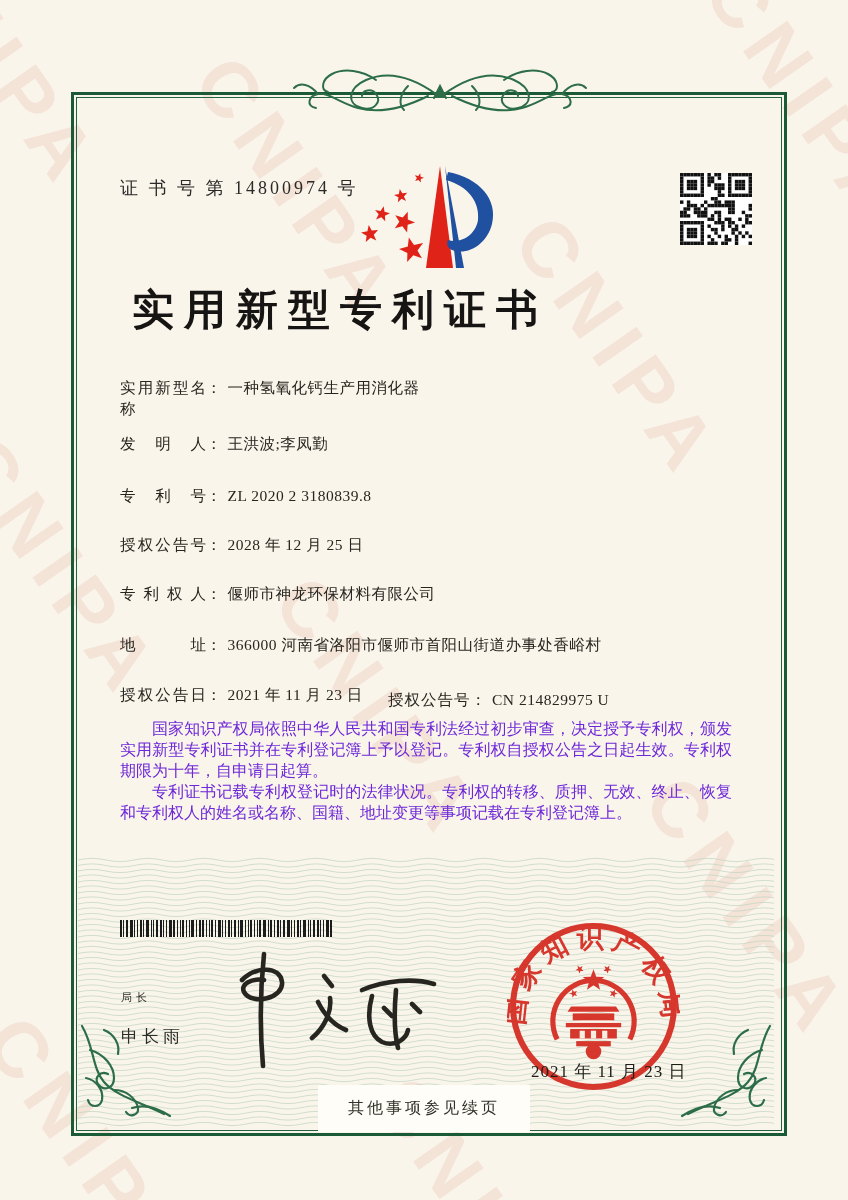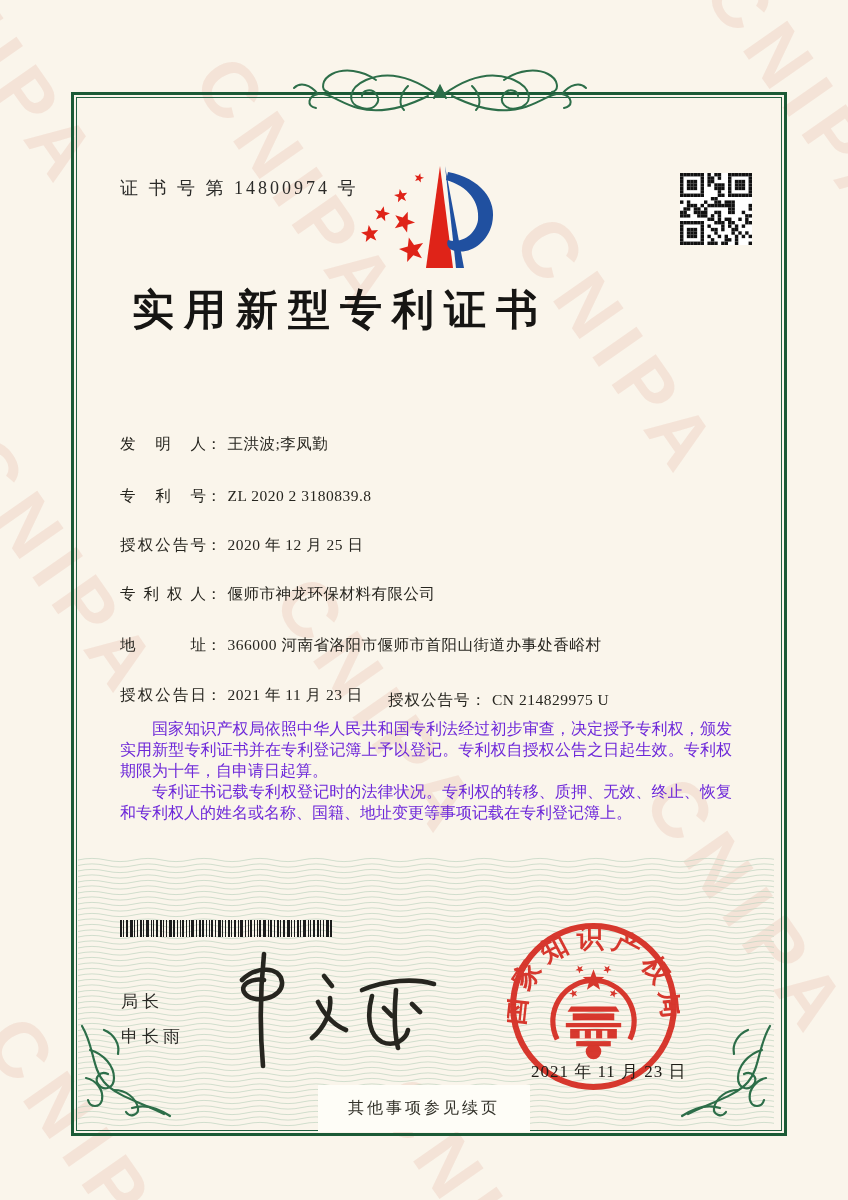--- a/index.html
+++ b/index.html
@@ -38,21 +38,21 @@
   .f-value{letter-spacing:0.5px;}
   .f-second{position:absolute;left:268px;top:5px;white-space:nowrap;font-family:Liberation Serif, serif;}
   .f-label2{display:inline-block;letter-spacing:1px;}
 
   .body-text{position:absolute;left:120px;top:694px;width:612px;font-size:16px;line-height:21px;
              color:#6d28d9;text-align:justify;}
   .body-text p{margin:0;text-indent:2em;}
 
   .barcode{position:absolute;left:120px;top:896px;width:218px;height:17px;}
 
-  .director-title{position:absolute;left:121px;top:966px;font-size:17px;color:#2c2b27;letter-spacing:4px;}
+  .director-title{position:absolute;left:121px;top:966px;font-size:11px;color:#2c2b27;letter-spacing:4px;}
   .director-name{position:absolute;left:121px;top:1001px;font-size:17px;color:#2c2b27;letter-spacing:4px;}
   .signature{position:absolute;left:228px;top:916px;width:215px;height:135px;}
 
   .seal{position:absolute;left:507px;top:896px;width:173px;height:173px;}
   .seal-date{position:absolute;left:531px;top:1036px;width:150px;font-size:17px;letter-spacing:1px;color:#1f1d18;white-space:nowrap;}
 
   .page-no{position:absolute;left:71px;top:1092px;width:710px;text-align:center;font-size:15px;color:#33322c;letter-spacing:2px;}
 
   .footer-box{position:absolute;left:318px;top:1085px;width:212px;height:47px;background:#fefdf7;z-index:3;
               display:flex;align-items:center;justify-content:center;}
@@ -407,28 +407,31 @@
           <rect x="10" y="20" width="1" height="1"></rect>
           <rect x="12" y="20" width="1" height="1"></rect>
           <rect x="13" y="20" width="1" height="1"></rect>
           <rect x="16" y="20" width="1" height="1"></rect>
           <rect x="20" y="20" width="1" height="1"></rect>
         </g>
     </svg>
 
     <div class="title">实用新型专利证书</div>
 
+    <div class="field-row" style="top:354px">
+      <span class="f-label">实用新型名称</span><span class="f-colon">：</span><span class="f-value">一种氢氧化钙生产用消化器</span>
+    </div>
     <div class="field-row" style="top:410px">
       <span class="f-label">发明人</span><span class="f-colon">：</span><span class="f-value">王洪波;李凤勤</span>
     </div>
     <div class="field-row" style="top:462px">
       <span class="f-label">专利号</span><span class="f-colon">：</span><span class="f-value">ZL 2020 2 3180839.8</span>
     </div>
     <div class="field-row" style="top:511px">
-      <span class="f-label">授权公告号</span><span class="f-colon">：</span><span class="f-value">2020 年 12 月 25 日</span>
+      <span class="f-label">授权公告号</span><span class="f-colon">：</span><span class="f-value">2028 年 12 月 25 日</span>
     </div>
     <div class="field-row" style="top:560px">
       <span class="f-label">专利权人</span><span class="f-colon">：</span><span class="f-value">偃师市神龙环保材料有限公司</span>
     </div>
     <div class="field-row" style="top:611px">
       <span class="f-label">地址</span><span class="f-colon">：</span><span class="f-value">366000  河南省洛阳市偃师市首阳山街道办事处香峪村</span>
     </div>
     <div class="field-row" style="top:661px">
       <span class="f-label">授权公告日</span><span class="f-colon">：</span><span class="f-value">2021 年 11 月 23 日</span>
       <span class="f-second">

